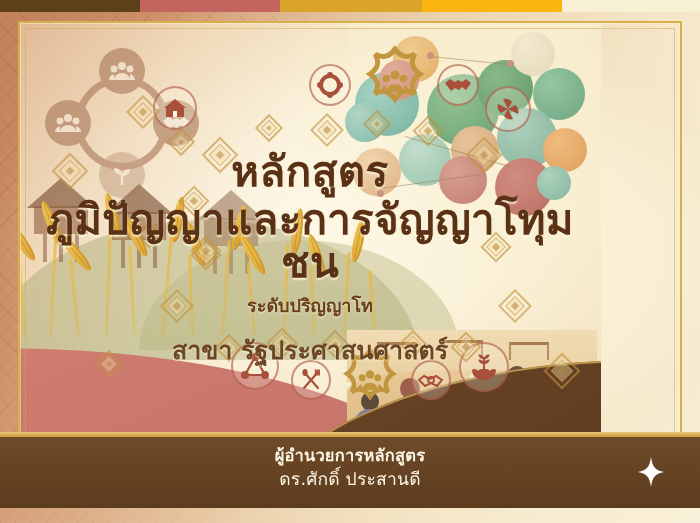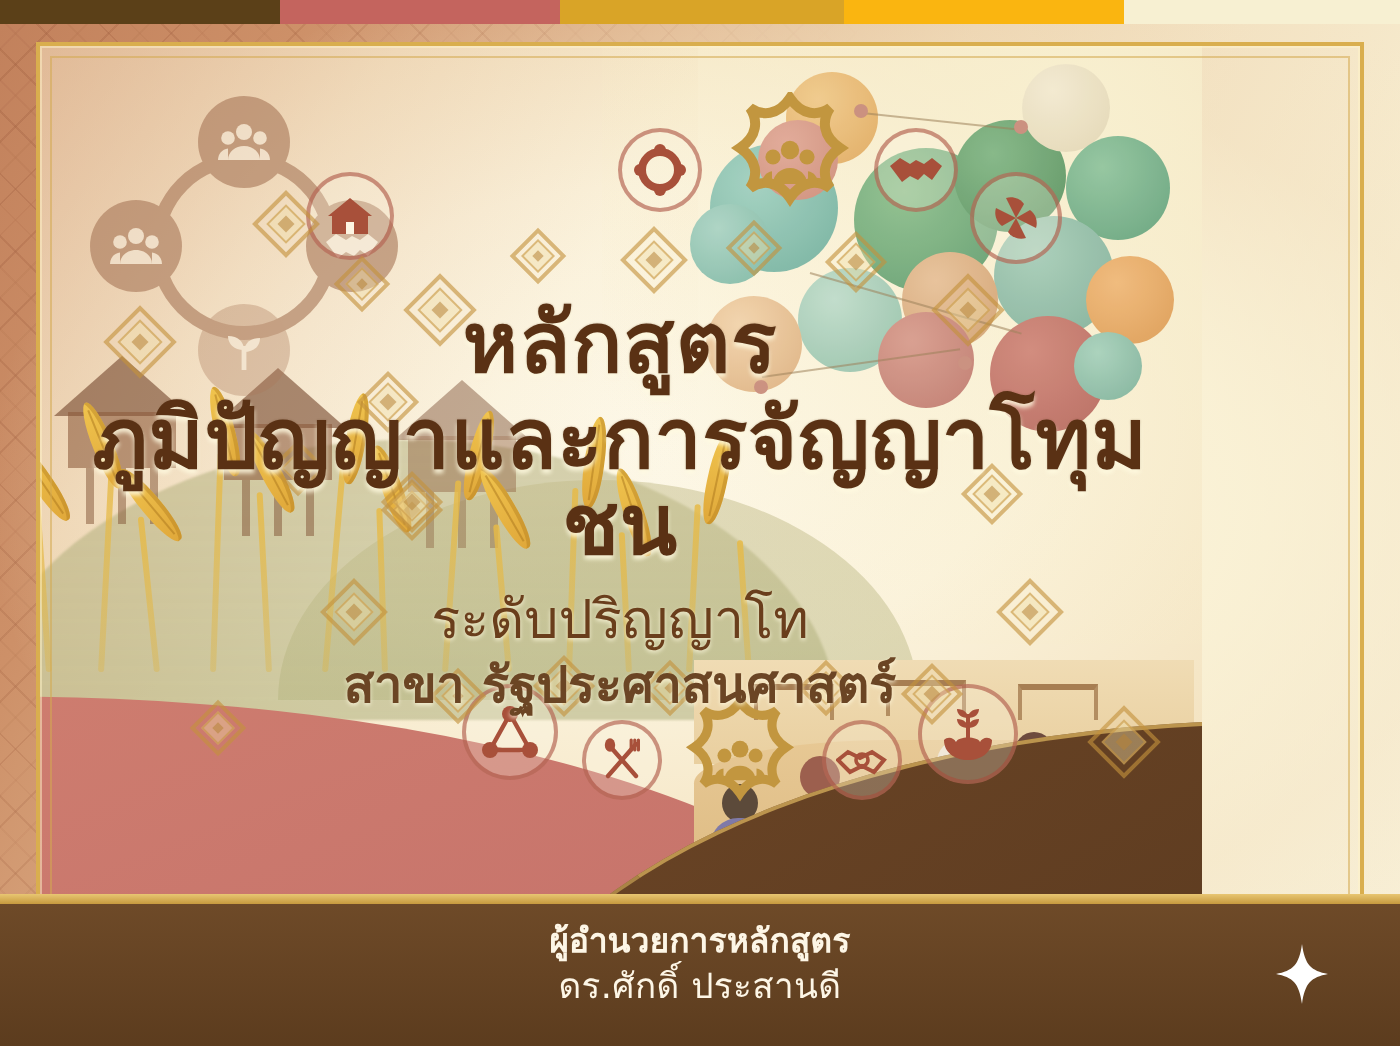--- a/index.html
+++ b/index.html
@@ -169,21 +169,21 @@
     border:2.5px solid #d9ae4e; z-index:30; pointer-events:none;
     box-shadow:0 0 0 1px rgba(255,244,200,.5) inset;
   }
   .frame-inner {
     position:absolute; left:25px; top:28px; width:650px; height:466px;
     border:1.2px solid rgba(212,170,80,.55); z-index:30; pointer-events:none;
   }
 
   
   .bottombar {
-    position:absolute; left:0; bottom:0; width:700px; height:71px; z-index:50;
+    position:absolute; left:0; bottom:15px; width:700px; height:71px; z-index:50;
     background:linear-gradient(180deg,#6e4a28,#5c3c1e);
   }
   .bottombar::before {
     content:""; position:absolute; left:0; right:0; top:-5px; height:5px;
     background:linear-gradient(180deg,#e8c672,#c79a3e);
   }
   .bbtxt {
     position:absolute; left:0; right:0; top:7px; text-align:center;
     color:#fdf6e6; line-height:1.42;
   }
@@ -198,25 +198,25 @@
   .t-line { line-height:1.04; }
   .t1 {
     font-size:42px; font-weight:800; color:#5a3114; letter-spacing:.5px;
     text-shadow:0 2px 2px rgba(255,250,225,.85), 0 0 1px rgba(90,49,20,.4);
   }
   .t2 {
     font-size:42px; font-weight:800; color:#5a3114; letter-spacing:.3px; margin-top:4px;
     text-shadow:0 2px 2px rgba(255,250,225,.85), 0 0 1px rgba(90,49,20,.4);
   }
   .t3 {
-    font-size:27px; font-weight:400; color:#6a3e1c; margin-top:12px;
+    font-size:18px; font-weight:700; color:#6a3e1c; margin-top:12px;
     text-shadow:0 1px 2px rgba(255,250,225,.8);
   }
   .t4 {
-    font-size:25px; font-weight:700; color:#6b4524; margin-top:5px;
+    font-size:25px; font-weight:700; color:#6b4524; margin-top:22px;
     text-shadow:0 1px 2px rgba(255,250,225,.8);
   }
 </style>
 </head>
 <body>
 
 <div class="poster">
 
   <div class="topstrip">
     <i class="ts0" style="background:#5b4018"></i>

